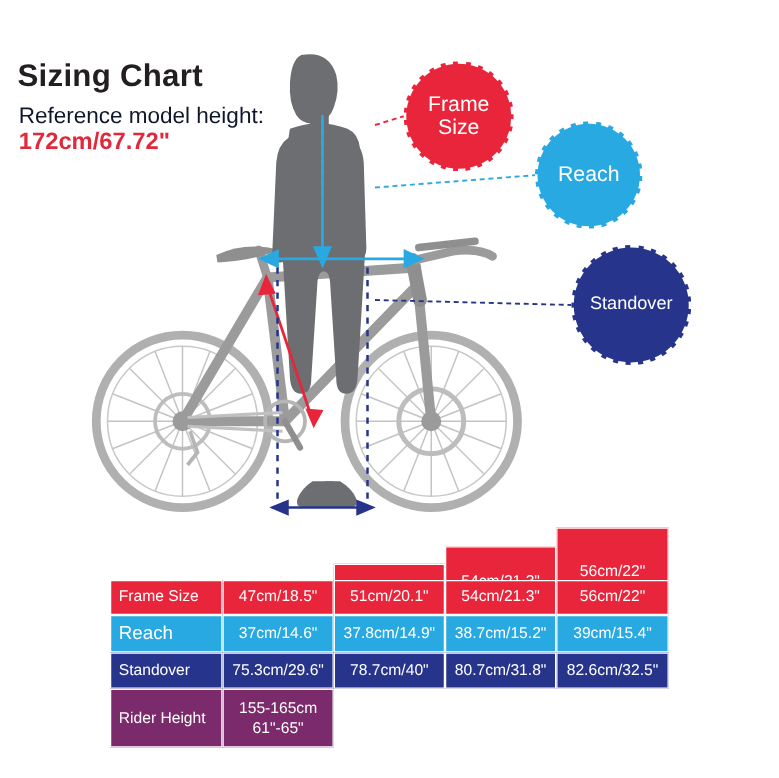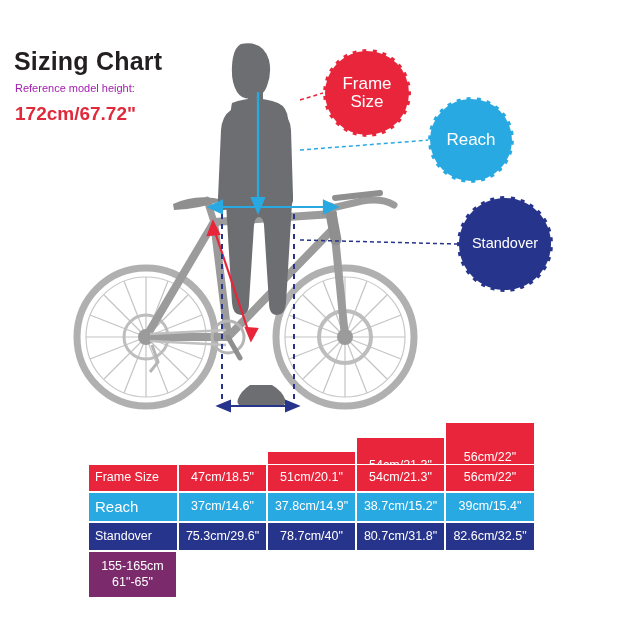--- a/index.html
+++ b/index.html
@@ -23,22 +23,22 @@
     top: 47px;
     font-size: 25px;
     font-weight: bold;
     color: #231f20;
     letter-spacing: 0.2px;
   }
   .subtitle {
     position: absolute;
     left: 15px;
     top: 82px;
-    font-size: 11px;
-    color: #a21caf;
+    font-size: 18px;
+    color: #0f172a;
   }
   .height-value {
     position: absolute;
     left: 15px;
     top: 103px;
     font-size: 19px;
     font-weight: bold;
     color: #e02a3c;
   }
 
@@ -317,18 +317,19 @@
 
     <div class="row row-stand">
       <div class="cell label c0">Standover</div>
       <div class="cell c1">75.3cm/29.6"</div>
       <div class="cell c2">78.7cm/40"</div>
       <div class="cell c3">80.7cm/31.8"</div>
       <div class="cell c4">82.6cm/32.5"</div>
     </div>
 
     <div class="row row-rider">
+      <div class="cell label c0">Rider Height</div>
       <div class="cell c1" style="white-space:pre-line">155-165cm
 61"-65"</div>
     </div>
 
   </div>
 </div>
 
 </body></html>

